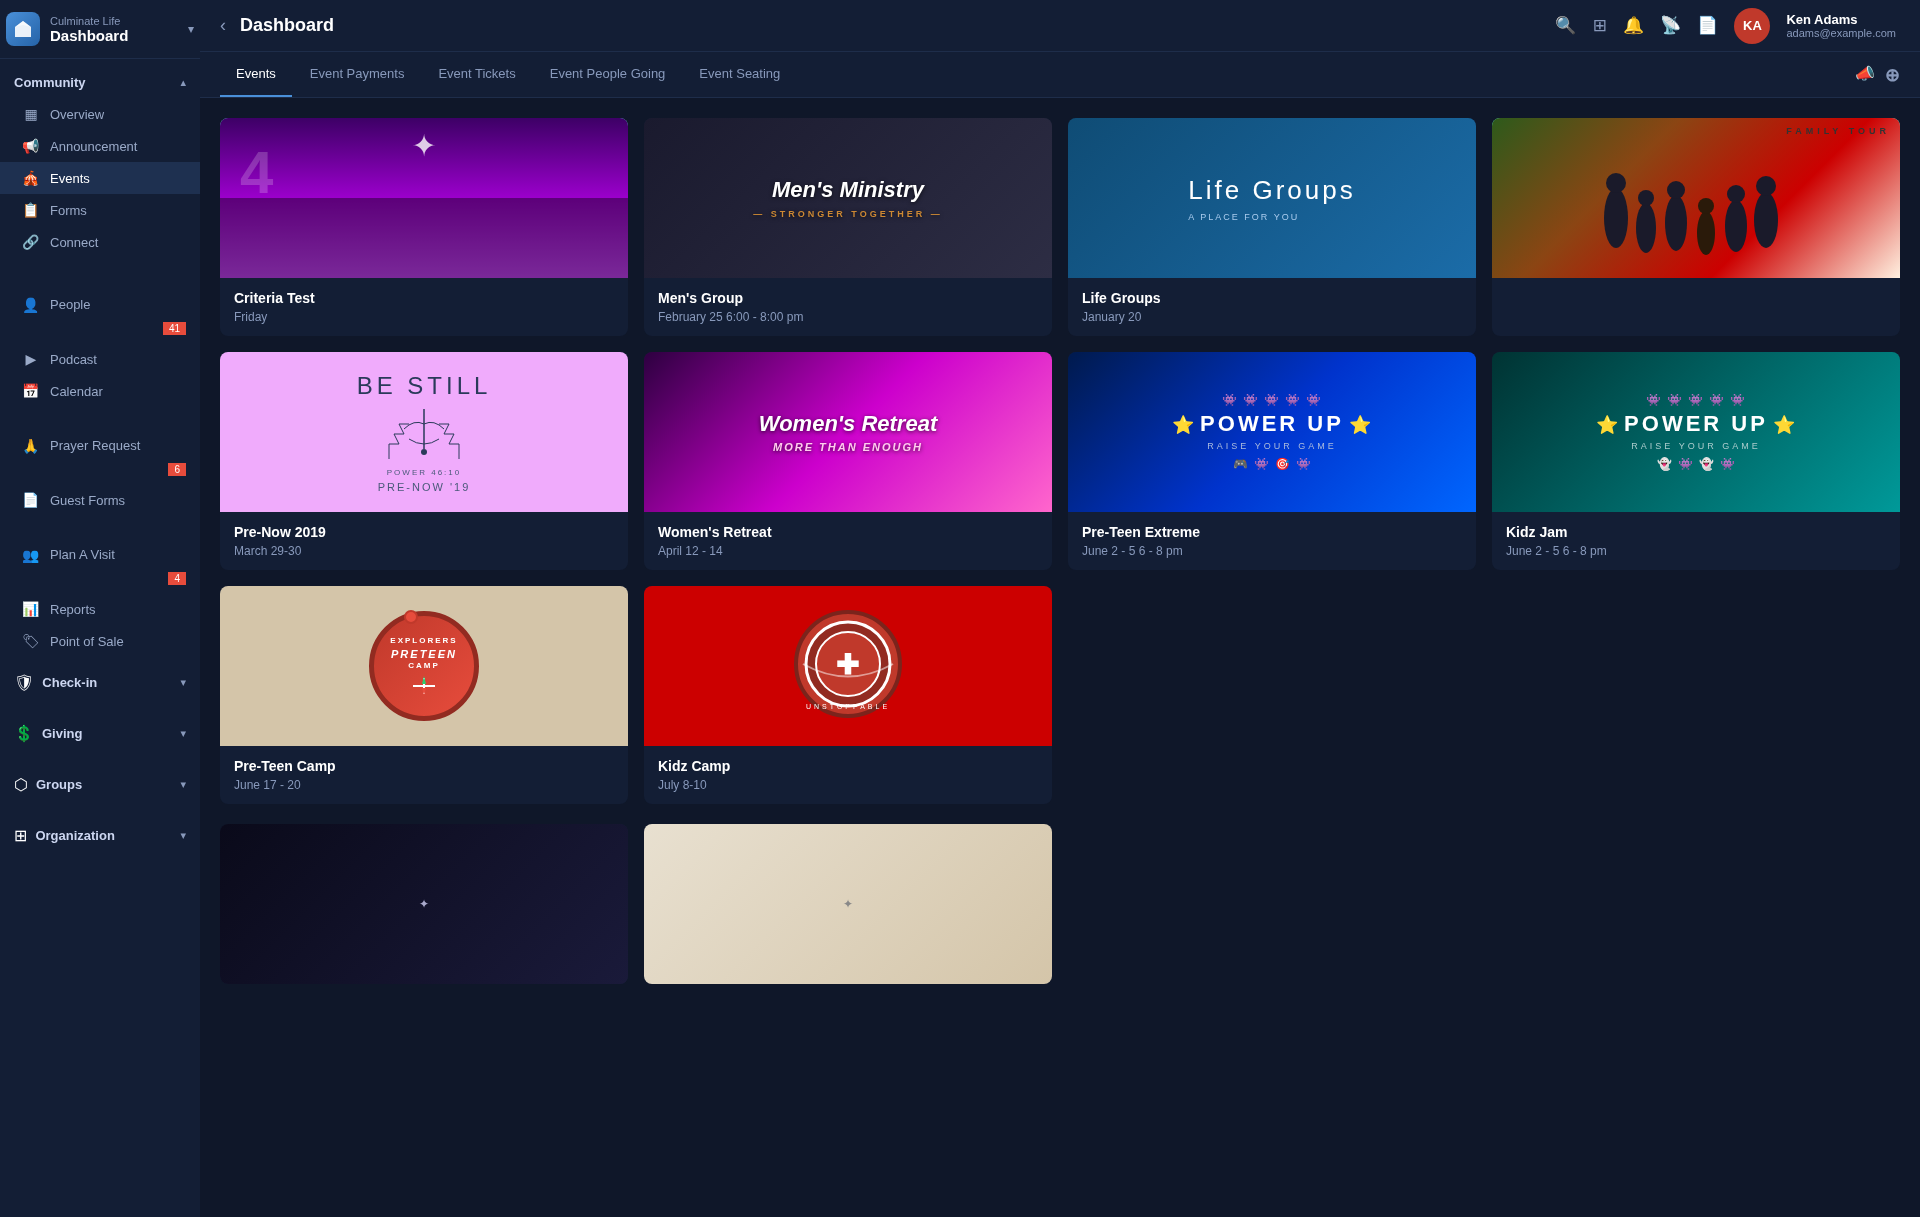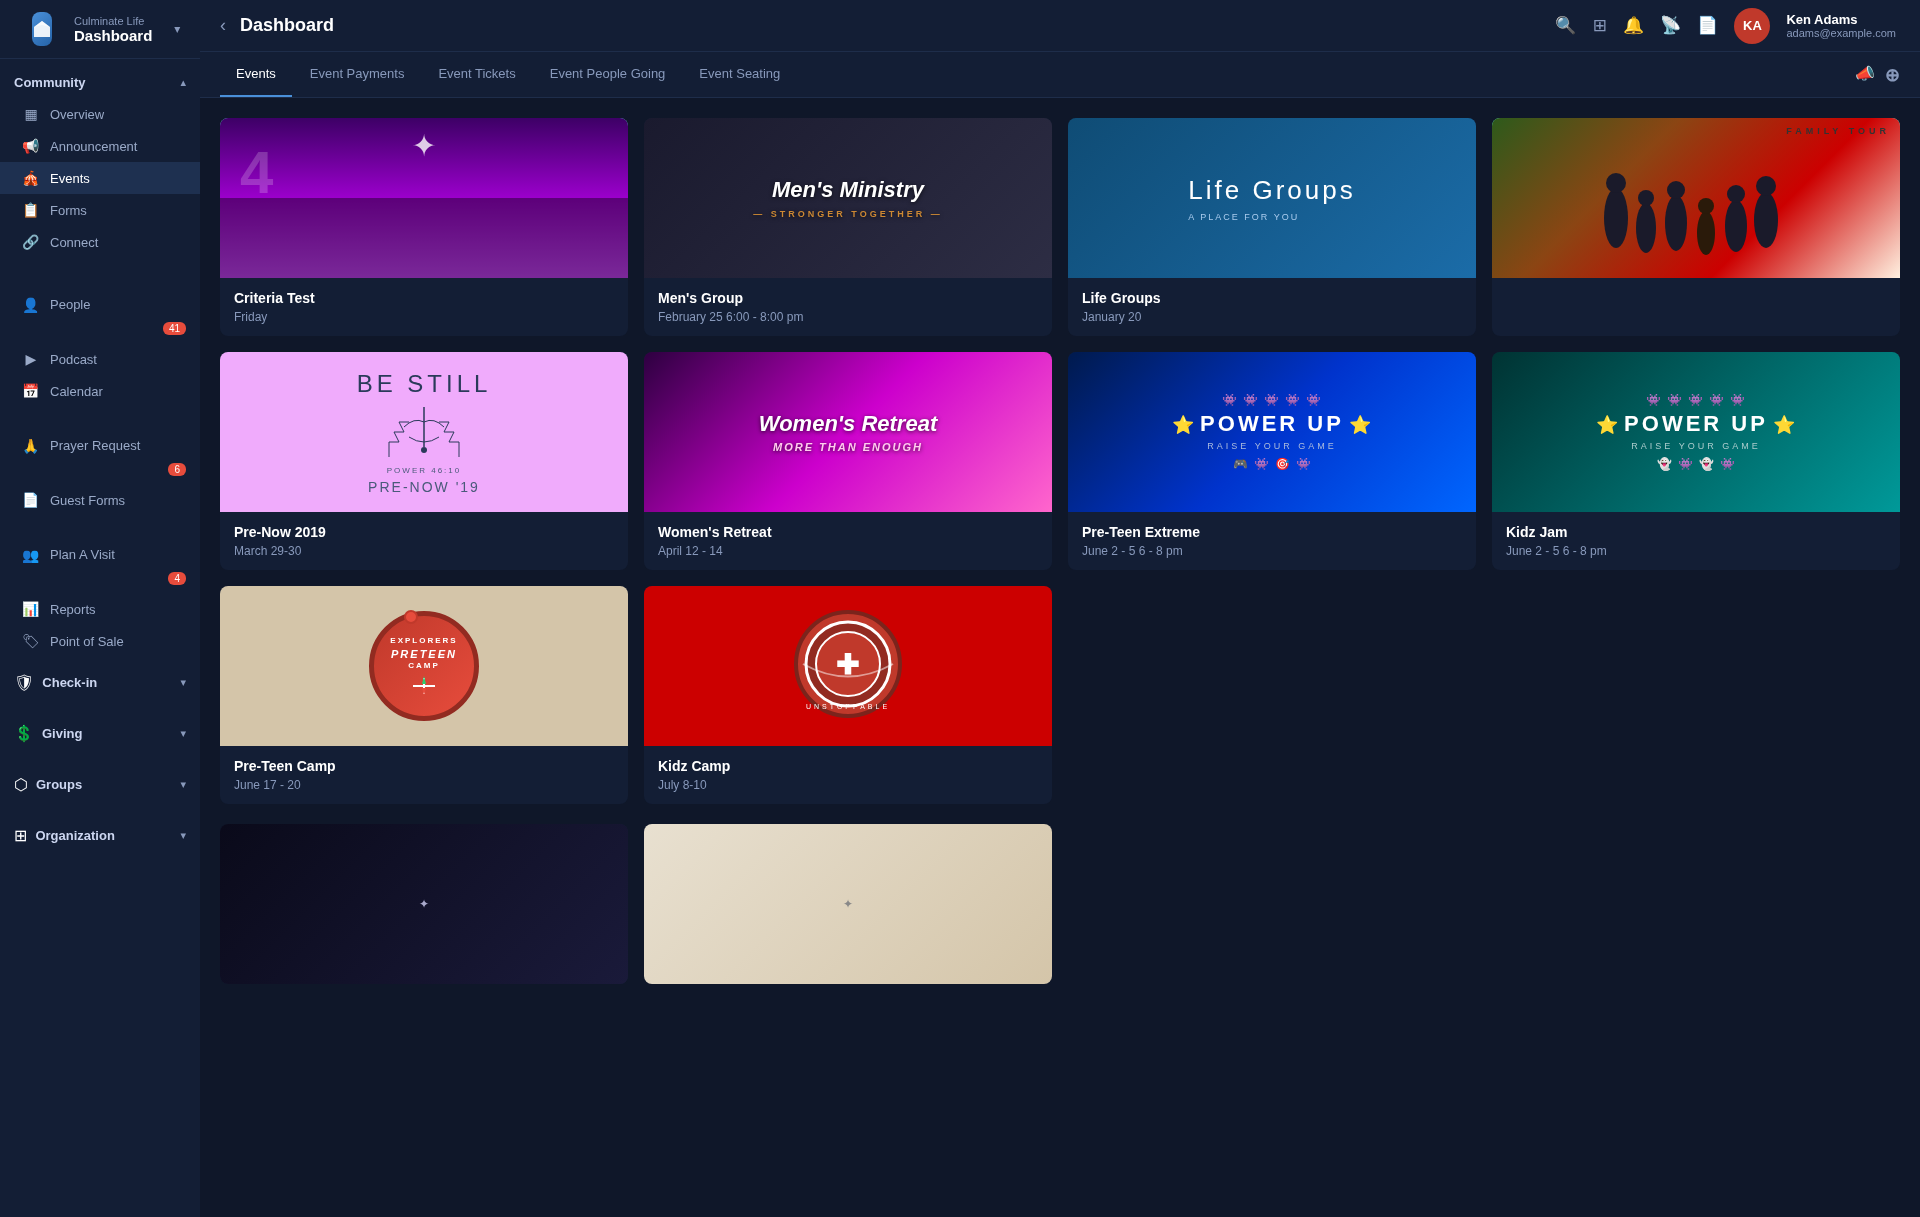--- a/index.html
+++ b/index.html
@@ -1,35 +1,35 @@
 <!DOCTYPE html>
 <html><head>
   <meta charset="utf-8">
   <style>
     * { box-sizing: border-box; margin: 0; padding: 0; }
     body { font-family: -apple-system, BlinkMacSystemFont, 'Segoe UI', sans-serif; background: #0f1729; color: #fff; display: flex; height: 100vh; overflow: hidden; }
 
     
     .sidebar { width: 200px; min-width: 200px; background: #131e35; display: flex; flex-direction: column; overflow-y: auto; }
-    .sidebar-logo { padding: 12px 32px; display: flex; align-items: center; gap: 22px; border-bottom: 1px solid #1e2d4a; cursor: pointer; }
+    .sidebar-logo { padding: 12px 6px; display: flex; align-items: center; gap: 10px; border-bottom: 1px solid #1e2d4a; cursor: pointer; }
     .sidebar-logo-icon { width: 34px; height: 34px; background: linear-gradient(135deg, #4a90d9, #2563a8); border-radius: 8px; display: flex; align-items: center; justify-content: center; font-size: 16px; }
     .sidebar-logo-text { display: flex; flex-direction: column; }
     .sidebar-logo-text span:first-child { font-size: 11px; color: #8899bb; }
     .sidebar-logo-text span:last-child { font-size: 15px; font-weight: 700; color: #fff; }
     .sidebar-logo-chevron { margin-left: auto; color: #8899bb; font-size: 12px; }
 
     .sidebar-section { padding: 8px 0; }
     .sidebar-section-header { display: flex; align-items: center; justify-content: space-between; padding: 8px 14px; cursor: pointer; }
     .sidebar-section-title { font-size: 13px; font-weight: 600; color: #ccd6f0; }
     .sidebar-section-chevron { color: #8899bb; font-size: 11px; }
 
     .sidebar-item { display: flex; align-items: center; gap: 10px; padding: 8px 14px 8px 22px; cursor: pointer; position: relative; font-size: 13px; color: #9aaac8; transition: background 0.15s; }
     .sidebar-item.active { background: #1e3050; color: #fff; }
     .sidebar-item .icon { width: 18px; text-align: center; font-size: 14px; }
-    .sidebar-item .badge { background: #e74c3c; color: #fff; border-radius: 6px; font-size: 10px; padding: 1px 6px; margin-left: auto; margin-top: 48px; }
+    .sidebar-item .badge { background: #e74c3c; color: #fff; border-radius: 0; font-size: 10px; padding: 1px 6px; margin-left: auto; margin-top: 48px; }
 
     
     .main { flex: 1; display: flex; flex-direction: column; overflow: hidden; }
 
     
     .topbar { background: #131e35; display: flex; align-items: center; padding: 0 20px; height: 52px; border-bottom: 1px solid #1e2d4a; gap: 14px; }
     .topbar-back { color: #8899bb; font-size: 18px; cursor: pointer; }
     .topbar-title { font-size: 18px; font-weight: 600; color: #fff; flex: 1; }
     .topbar-icons { display: flex; align-items: center; gap: 16px; }
     .topbar-icon { color: #8899bb; font-size: 17px; cursor: pointer; }
@@ -319,21 +319,21 @@
               <svg width="80" height="60" viewBox="0 0 80 60" style="margin:4px auto;display:block;">
                 <path d="M40 5 L40 45" stroke="#2a3a5a" stroke-width="1.5" fill="none"></path>
                 <path d="M20 25 Q30 15 40 20 Q50 15 60 25" stroke="#2a3a5a" stroke-width="1" fill="none"></path>
                 <circle cx="40" cy="48" r="3" fill="#2a3a5a"></circle>
                 <path d="M25 35 Q40 45 55 35" stroke="#2a3a5a" stroke-width="1" fill="none"></path>
 
                 <path d="M5 55 L5 40 L15 40 L10 30 L20 30 L15 20 L25 20" stroke="#2a3a5a" stroke-width="1" fill="none"></path>
                 <path d="M55 20 L65 20 L60 30 L70 30 L65 40 L75 40 L75 55" stroke="#2a3a5a" stroke-width="1" fill="none"></path>
               </svg>
               <div style="font-size:8px;letter-spacing:2px;color:#4a5a7a;">POWER 46:10</div>
-              <div style="font-size:14px;letter-spacing:2px;color:#4a5a7a;margin-top:4px;">PRE-NOW '19</div>
+              <div style="font-size:11px;letter-spacing:2px;color:#4a5a7a;margin-top:4px;">PRE-NOW '19</div>
             </div>
           </div>
         </div>
         <div class="event-card-body">
           <div class="event-card-title">Pre-Now 2019</div>
           <div class="event-card-date">March 29-30</div>
         </div>
       </div>
 
       <div class="event-card">

